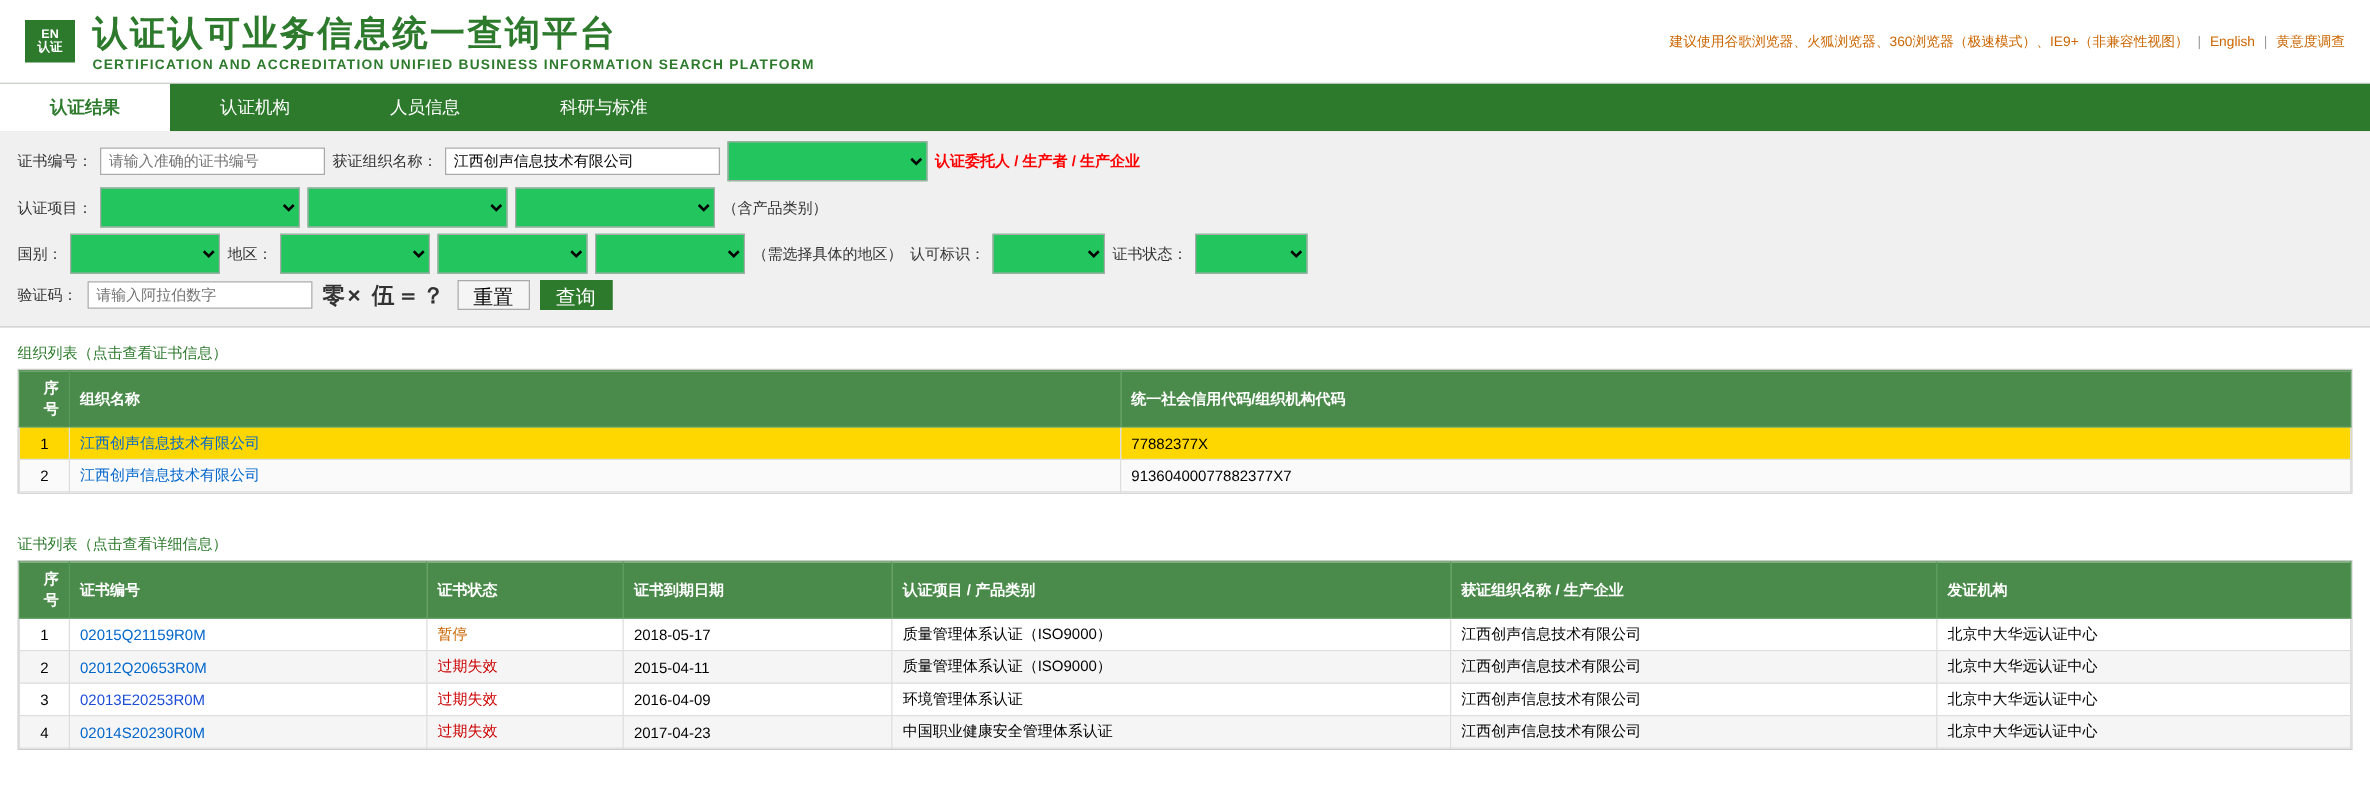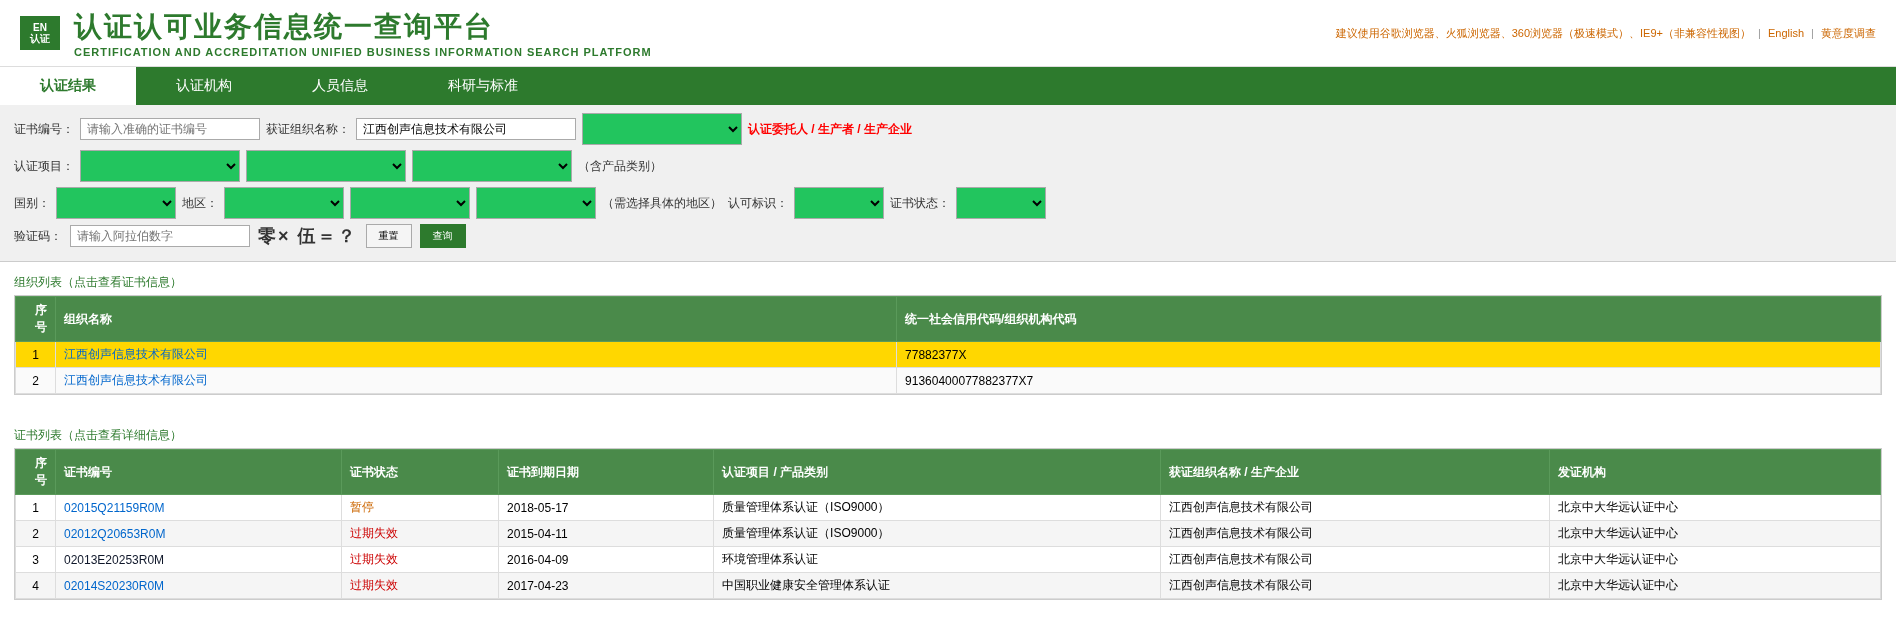--- a/index.html
+++ b/index.html
@@ -29,21 +29,21 @@
     .search-label { color: #333; white-space: nowrap; }
     .search-input { border: 1px solid #aaa; padding: 3px 6px; font-size: 12px; height: 22px; }
     .search-input-wide { width: 180px; }
     .search-select { border: 1px solid #aaa; padding: 15px 4px; font-size: 12px; height: 14px; background: #22c55e; }
     .search-select-sm { width: 90px; }
     .search-select-md { width: 120px; }
     .search-select-lg { width: 160px; }
     .red-label { color: red; font-weight: bold; }
     .captcha-area { display: flex; align-items: center; gap: 8px; }
     .captcha-text { font-size: 18px; font-weight: bold; color: #333; letter-spacing: 2px; }
-    .btn { padding: 3px 12px; font-size: 10px; cursor: pointer; border: 1px solid #aaa; background: #f5f5f5; height: 24px; text-align: right; }
+    .btn { padding: 3px 12px; font-size: 16px; cursor: pointer; border: 1px solid #aaa; background: #f5f5f5; height: 24px; text-align: right; }
     .btn-green { background: #2d7a2d; color: #fff; border-color: #2d7a2d; }
 
     
     .section { margin: 8px 14px; }
     .section-title { color: #2d7a2d; font-size: 12px; padding: 4px 0; cursor: pointer; }
     .table-wrap { border: 1px solid #ccc; }
     table { width: 100%; border-collapse: collapse; font-size: 12px; }
     table th { background: #4a8a4a; color: #fff; padding: 5px 8px; text-align: left; border: 1px solid #5a9a5a; }
     table td { padding: 4px 8px; border: 1px solid #ddd; }
     .row-highlight { background: #ffd700; }
@@ -198,21 +198,21 @@
     <td class="num">2</td>
     <td style="color:#0066cc;cursor:pointer">02012Q20653R0M</td>
     <td style="color:#cc0000">过期失效</td>
     <td>2015-04-11</td>
     <td>质量管理体系认证（ISO9000）</td>
     <td>江西创声信息技术有限公司</td>
     <td>北京中大华远认证中心</td>
   </tr>
           <tr style="background: rgb(255, 255, 255);">
     <td class="num">3</td>
-    <td style="color:#0f172a;cursor:pointer">02013E20253R0M</td>
+    <td style="color:#1d4ed8;cursor:pointer">02013E20253R0M</td>
     <td style="color:#cc0000">过期失效</td>
     <td>2016-04-09</td>
     <td>环境管理体系认证</td>
     <td>江西创声信息技术有限公司</td>
     <td>北京中大华远认证中心</td>
   </tr>
           <tr style="background: rgb(245, 245, 245);">
     <td class="num">4</td>
     <td style="color:#0066cc;cursor:pointer">02014S20230R0M</td>
     <td style="color:#cc0000">过期失效</td>

